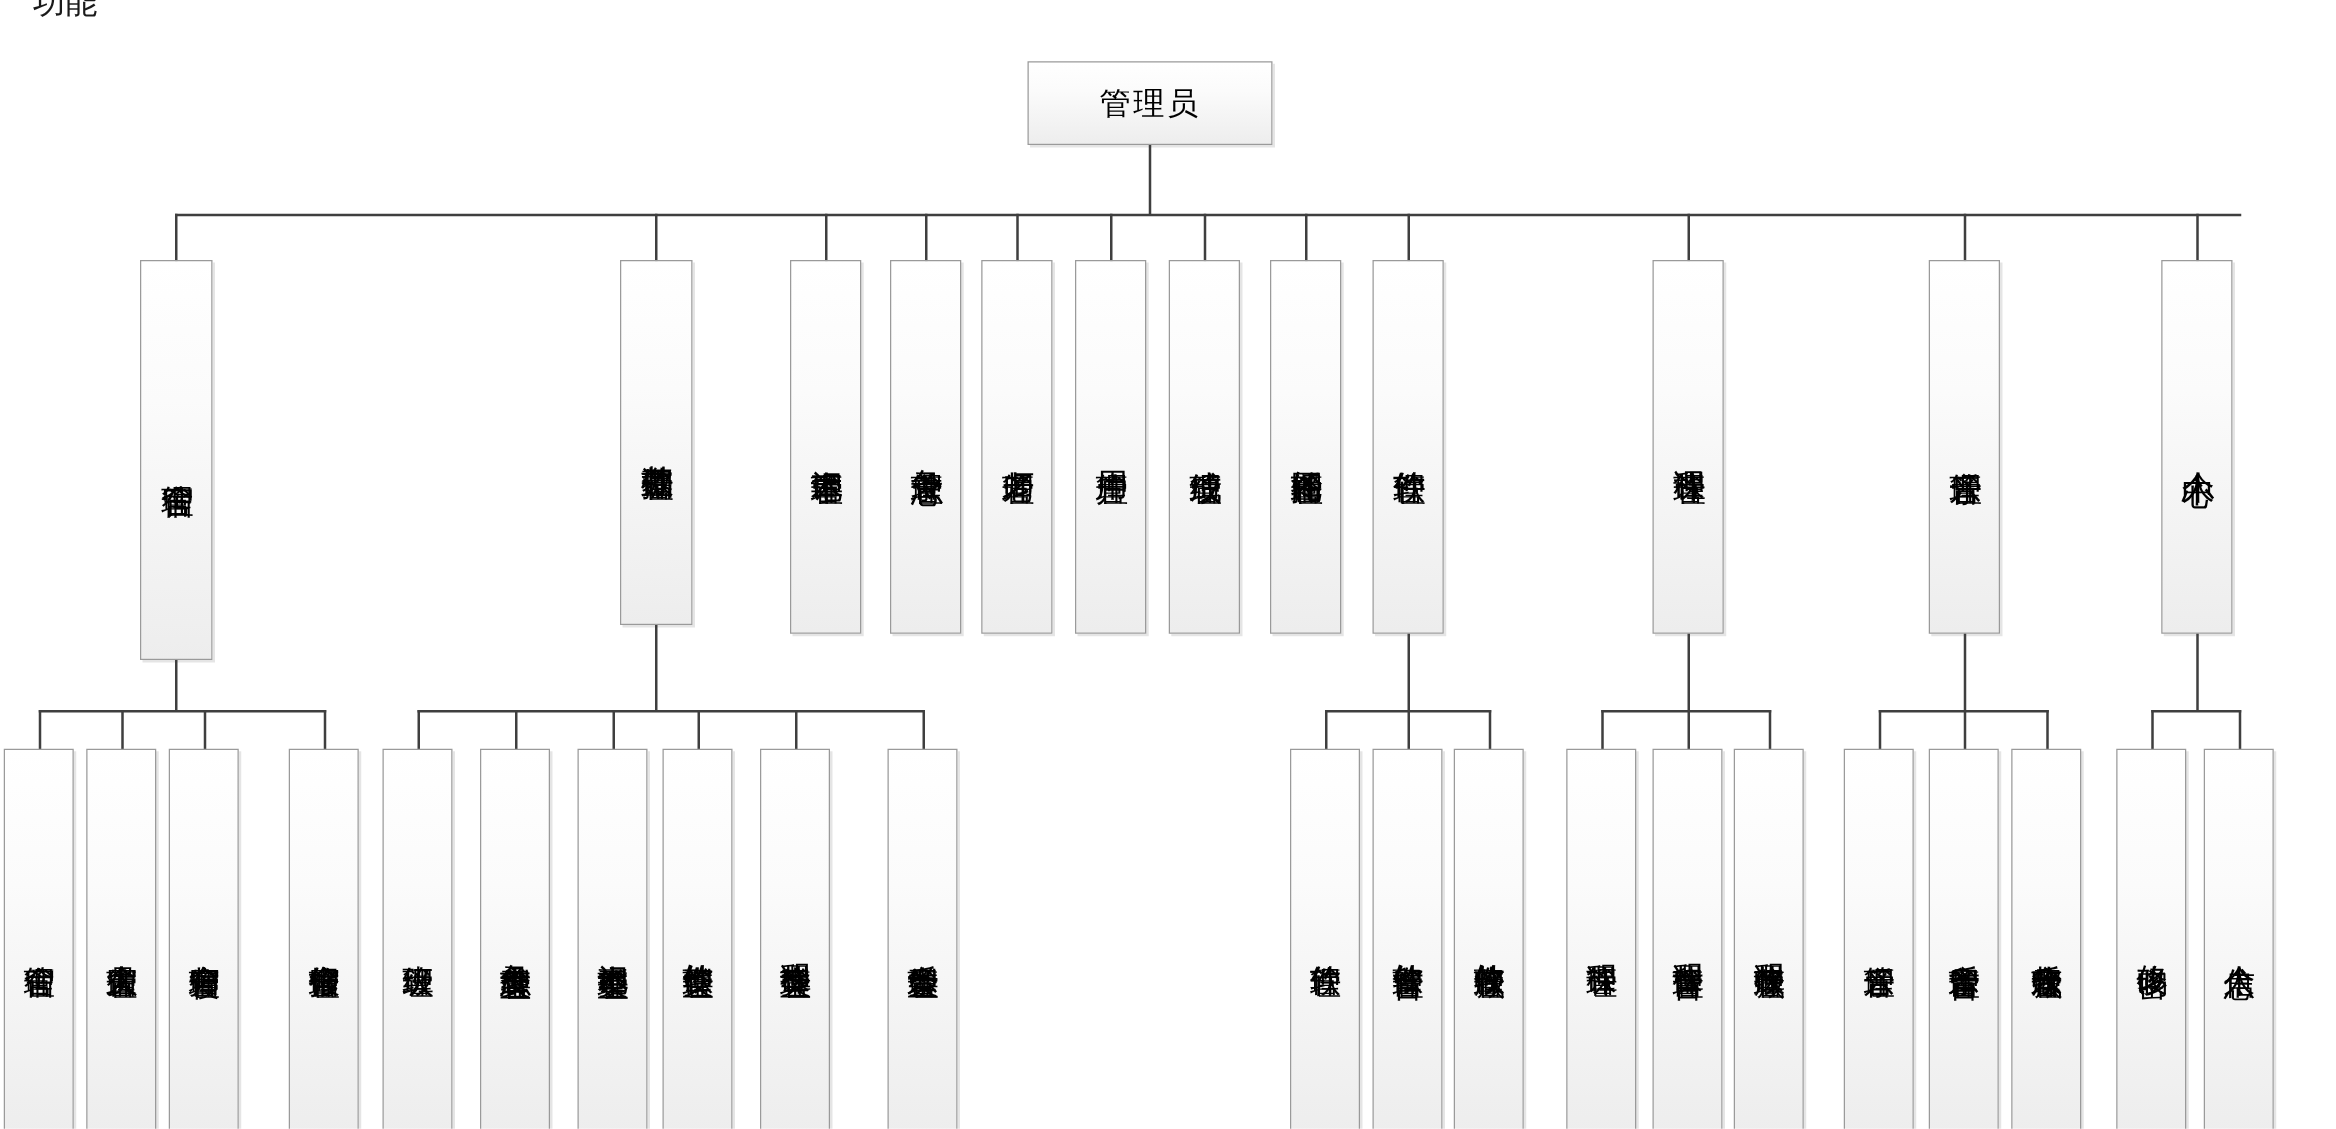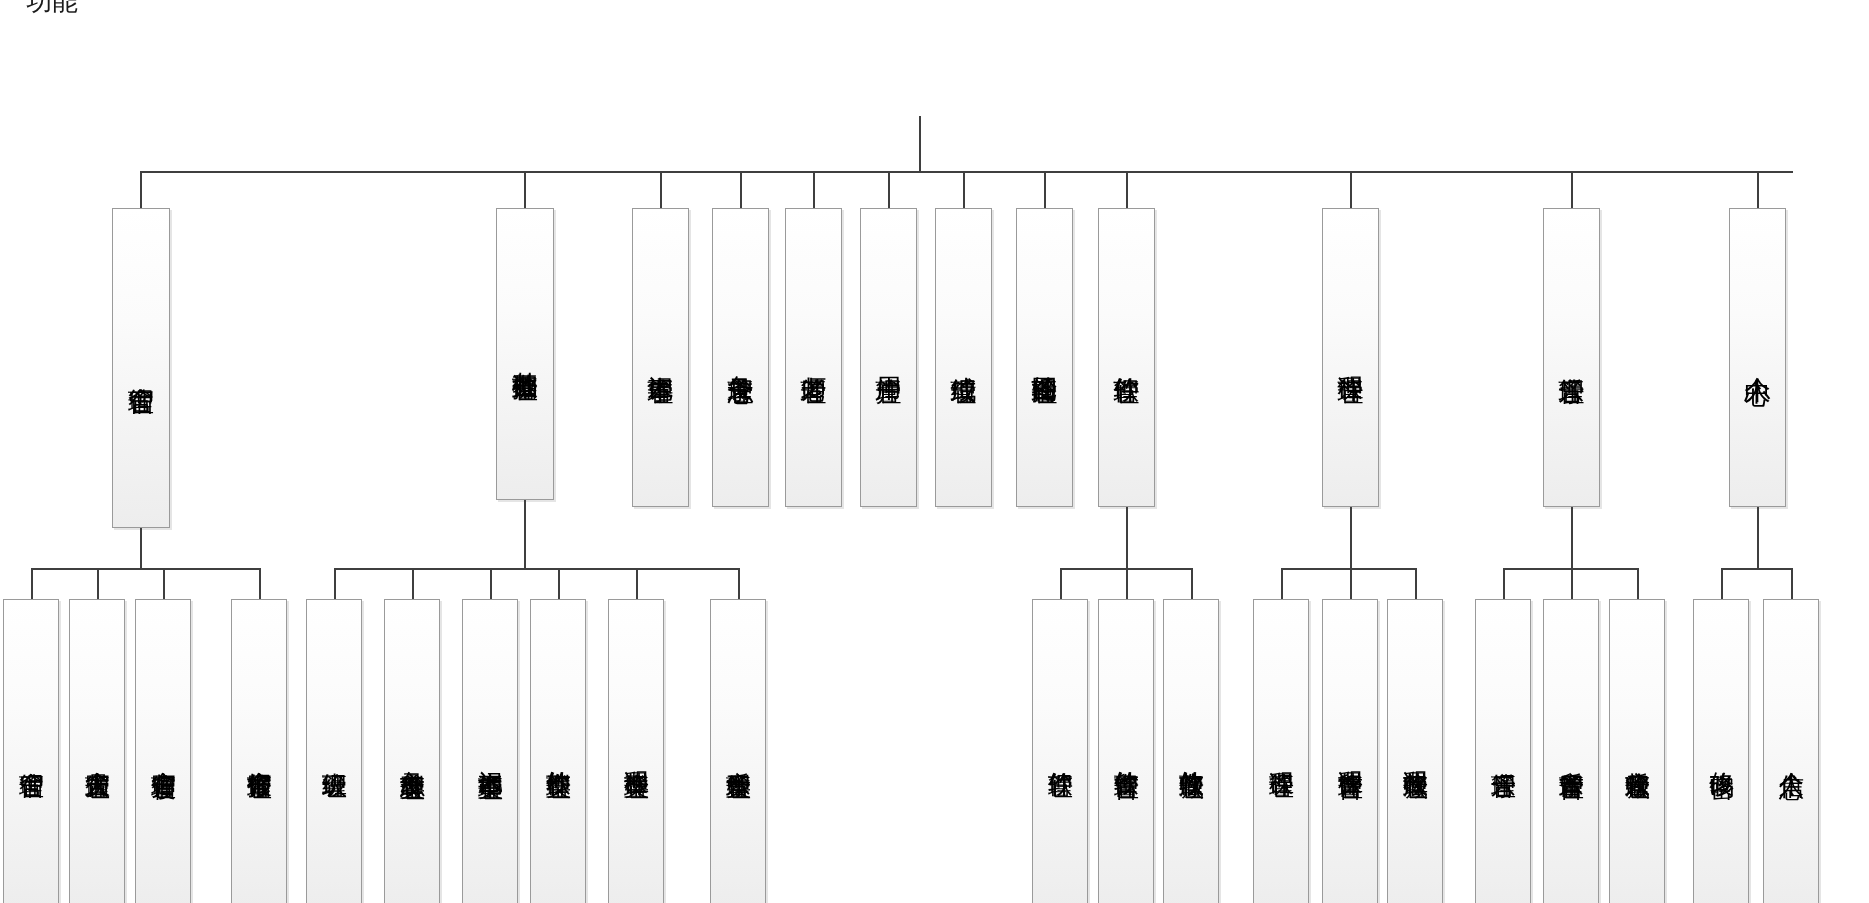--- a/index.html
+++ b/index.html
@@ -83,20 +83,23 @@
     white-space: nowrap;
   }
 </style>
 </head>
 <body>
 
 <div id="canvas">
 
   <div id="top-fragment">功能</div>
 
+  <div class="node root" style="left:822px; top:49px; width:196px; height:67px;">
+    <span>管理员</span>
+  </div>
 
   <div class="line v" style="left:919px; top:116px; height:56px;"></div>
 
   <div class="line h" style="left:140px; top:171px; width:1653px;"></div>
 
   <div class="line v" style="left:140px; top:171px; height:38px;"></div>
   <div class="line v" style="left:524px; top:171px; height:38px;"></div>
   <div class="line v" style="left:660px; top:171px; height:38px;"></div>
   <div class="line v" style="left:740px; top:171px; height:38px;"></div>
   <div class="line v" style="left:813px; top:171px; height:38px;"></div>

